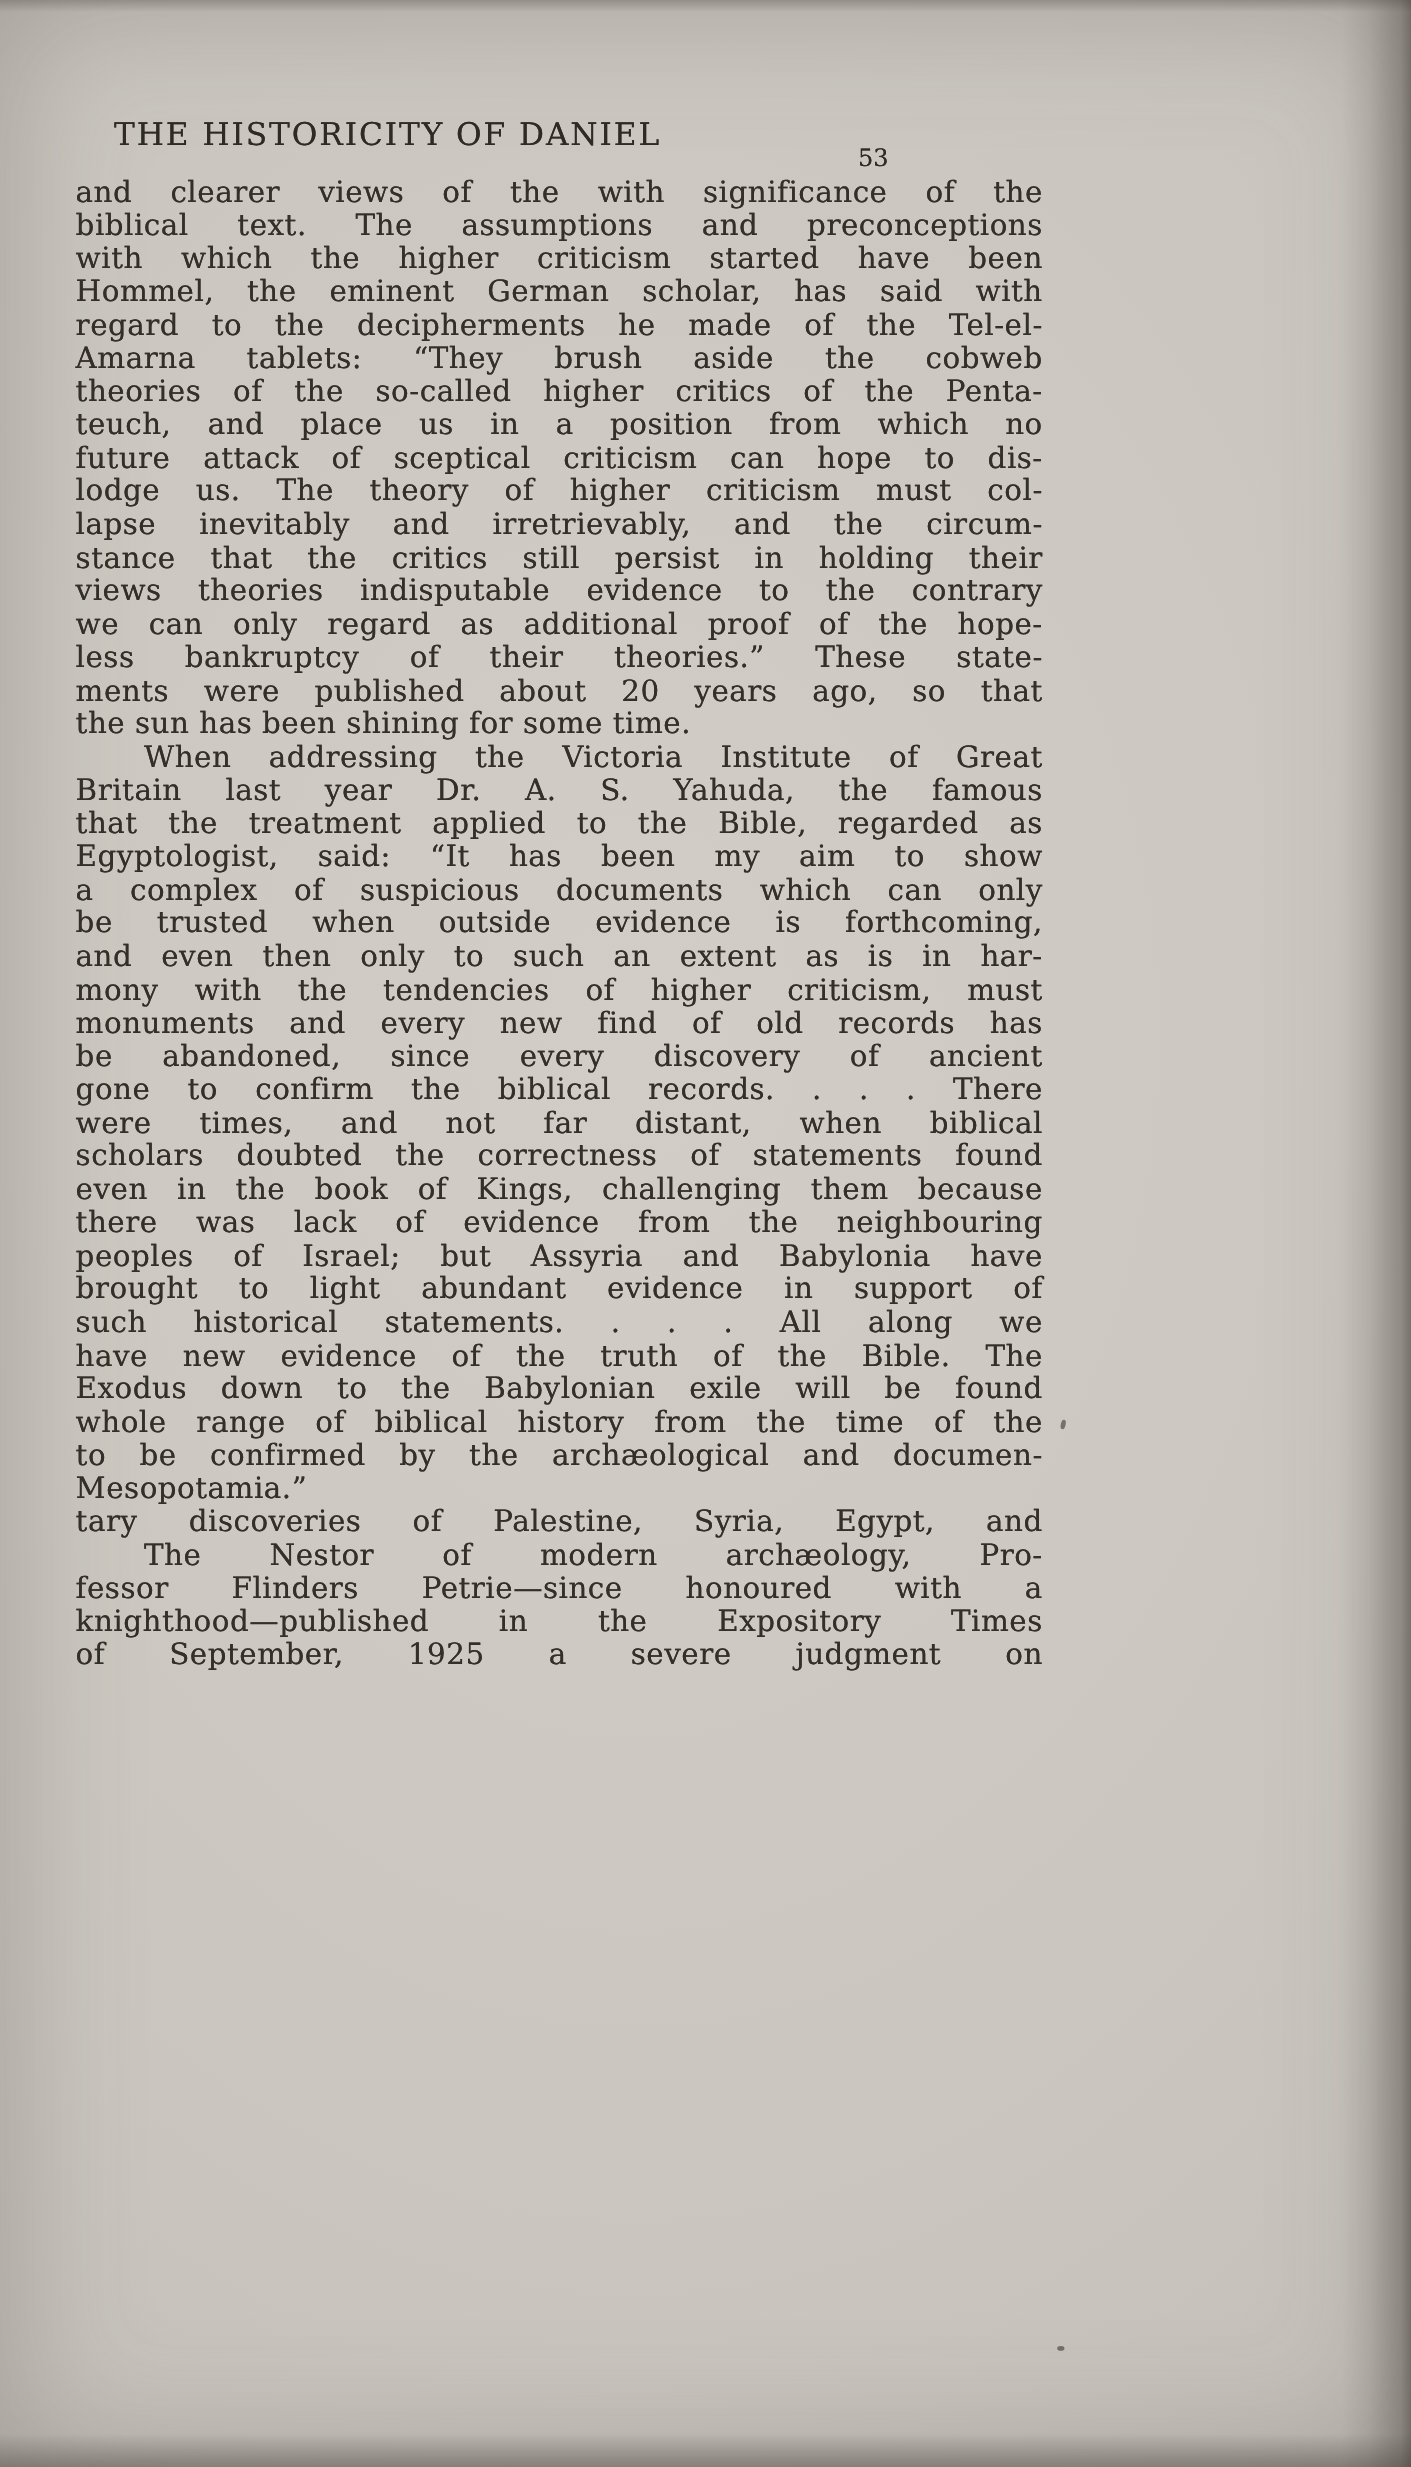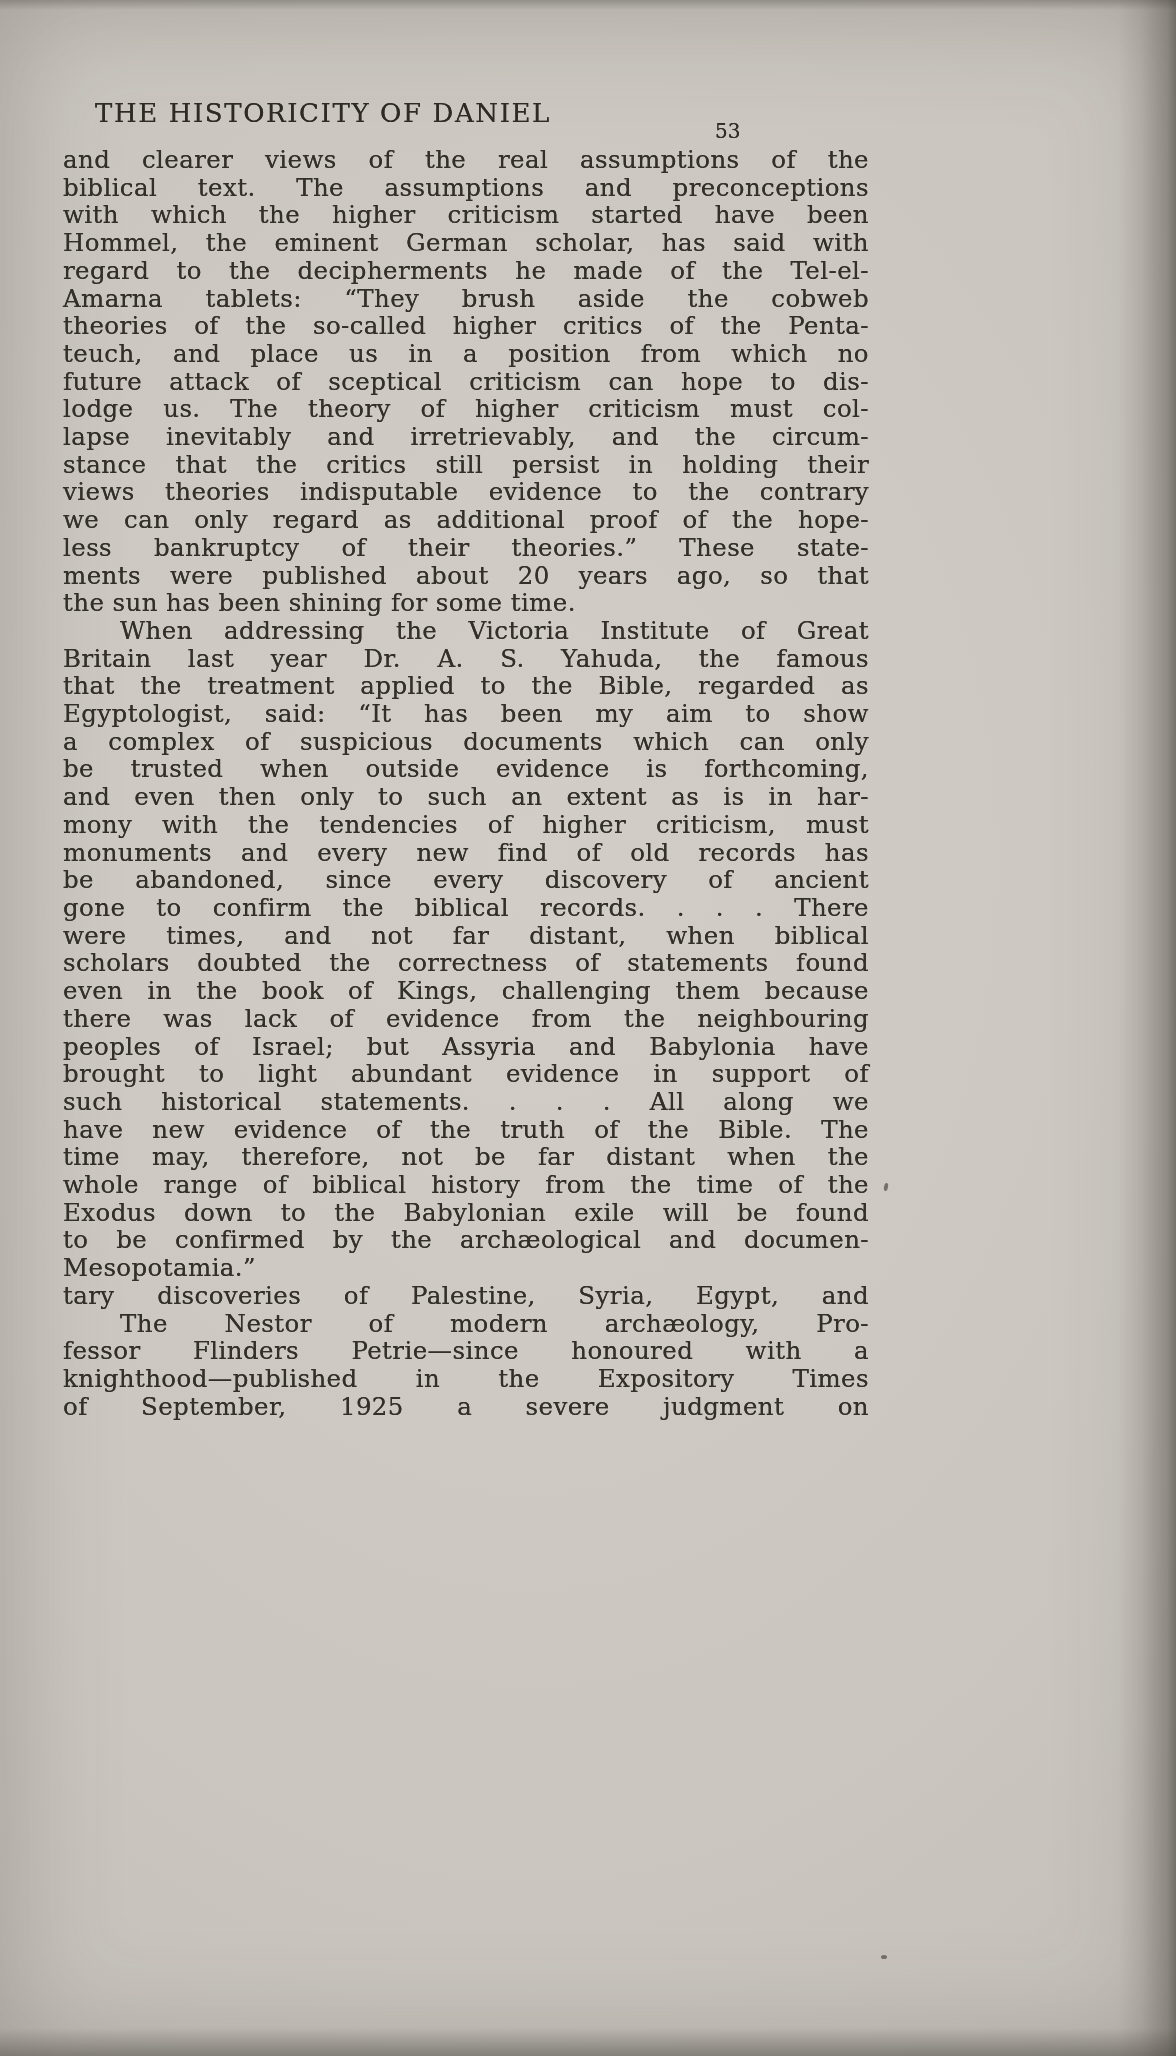--- a/index.html
+++ b/index.html
@@ -111,21 +111,21 @@
 
 <div class="page">
 
   <div class="header">
     <span class="title">THE HISTORICITY OF DANIEL</span>
     <span class="pagenum">53</span>
   </div>
 
   <div class="text-block">
       <div class="paragraph">
-        <div class="line">and clearer views of the real assumptions of the</div>
+        <div class="line">and clearer views of the with significance of the</div>
         <div class="line">biblical text. The assumptions and preconceptions</div>
         <div class="line">with which the higher criticism started have been</div>
         <div class="line">Hommel, the eminent German scholar, has said with</div>
         <div class="line">regard to the decipherments he made of the Tel-el-</div>
         <div class="line">Amarna tablets: “They brush aside the cobweb</div>
         <div class="line">theories of the so-called higher critics of the Penta-</div>
         <div class="line">teuch, and place us in a position from which no</div>
         <div class="line">future attack of sceptical criticism can hope to dis-</div>
         <div class="line">lodge us. The theory of higher criticism must col-</div>
         <div class="line">lapse inevitably and irretrievably, and the circum-</div>
@@ -149,23 +149,22 @@
         <div class="line">be abandoned, since every discovery of ancient</div>
         <div class="line">gone to confirm the biblical records. . . . There</div>
         <div class="line">were times, and not far distant, when biblical</div>
         <div class="line">scholars doubted the correctness of statements found</div>
         <div class="line">even in the book of Kings, challenging them because</div>
         <div class="line">there was lack of evidence from the neighbouring</div>
         <div class="line">peoples of Israel; but Assyria and Babylonia have</div>
         <div class="line">brought to light abundant evidence in support of</div>
         <div class="line">such historical statements. . . . All along we</div>
         <div class="line">have new evidence of the truth of the Bible. The</div>
-        <div class="line">time may, therefore, not be far distant when the</div>
+        <div class="line">Exodus down to the Babylonian exile will be found</div>
         <div class="line">whole range of biblical history from the time of the</div>
-        <div class="line">Exodus down to the Babylonian exile will be found</div>
         <div class="line">to be confirmed by the archæological and documen-</div>
         <div class="line lastline">Mesopotamia.”</div>
         <div class="line">tary discoveries of Palestine, Syria, Egypt, and</div>
       </div>
       <div class="paragraph">
         <div class="line indent">The Nestor of modern archæology, Pro-</div>
         <div class="line">fessor Flinders Petrie—since honoured with a</div>
         <div class="line">knighthood—published in the Expository Times</div>
         <div class="line">of September, 1925 a severe judgment on</div>
       </div>

